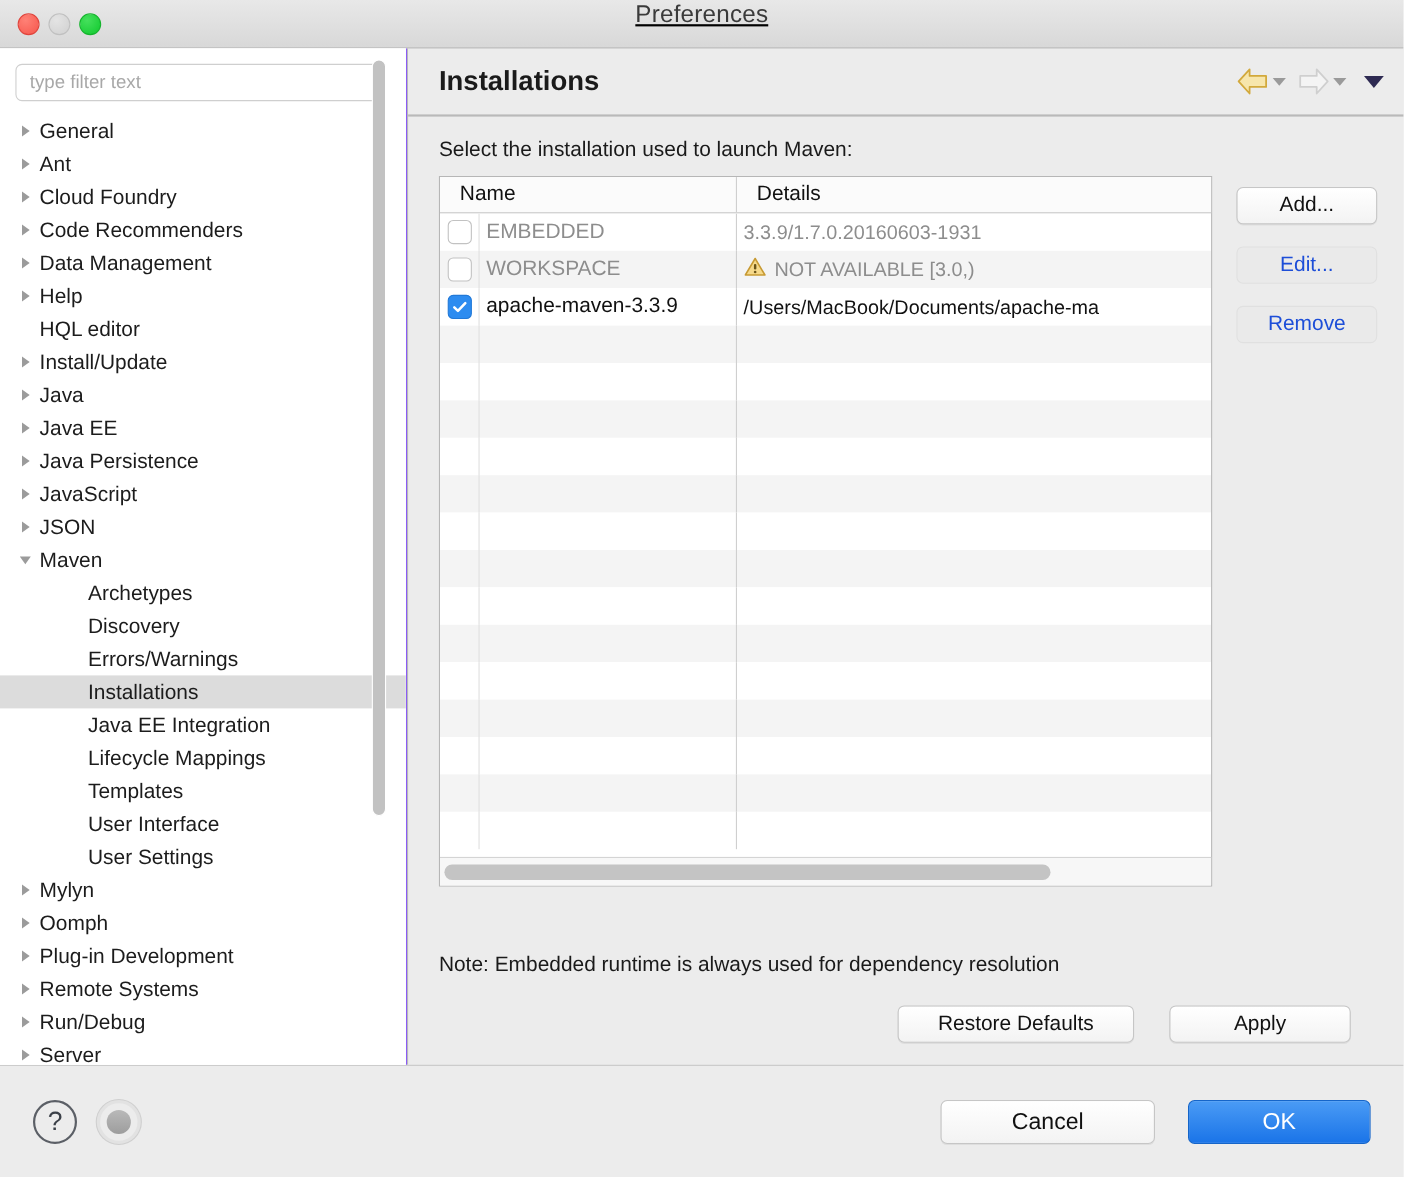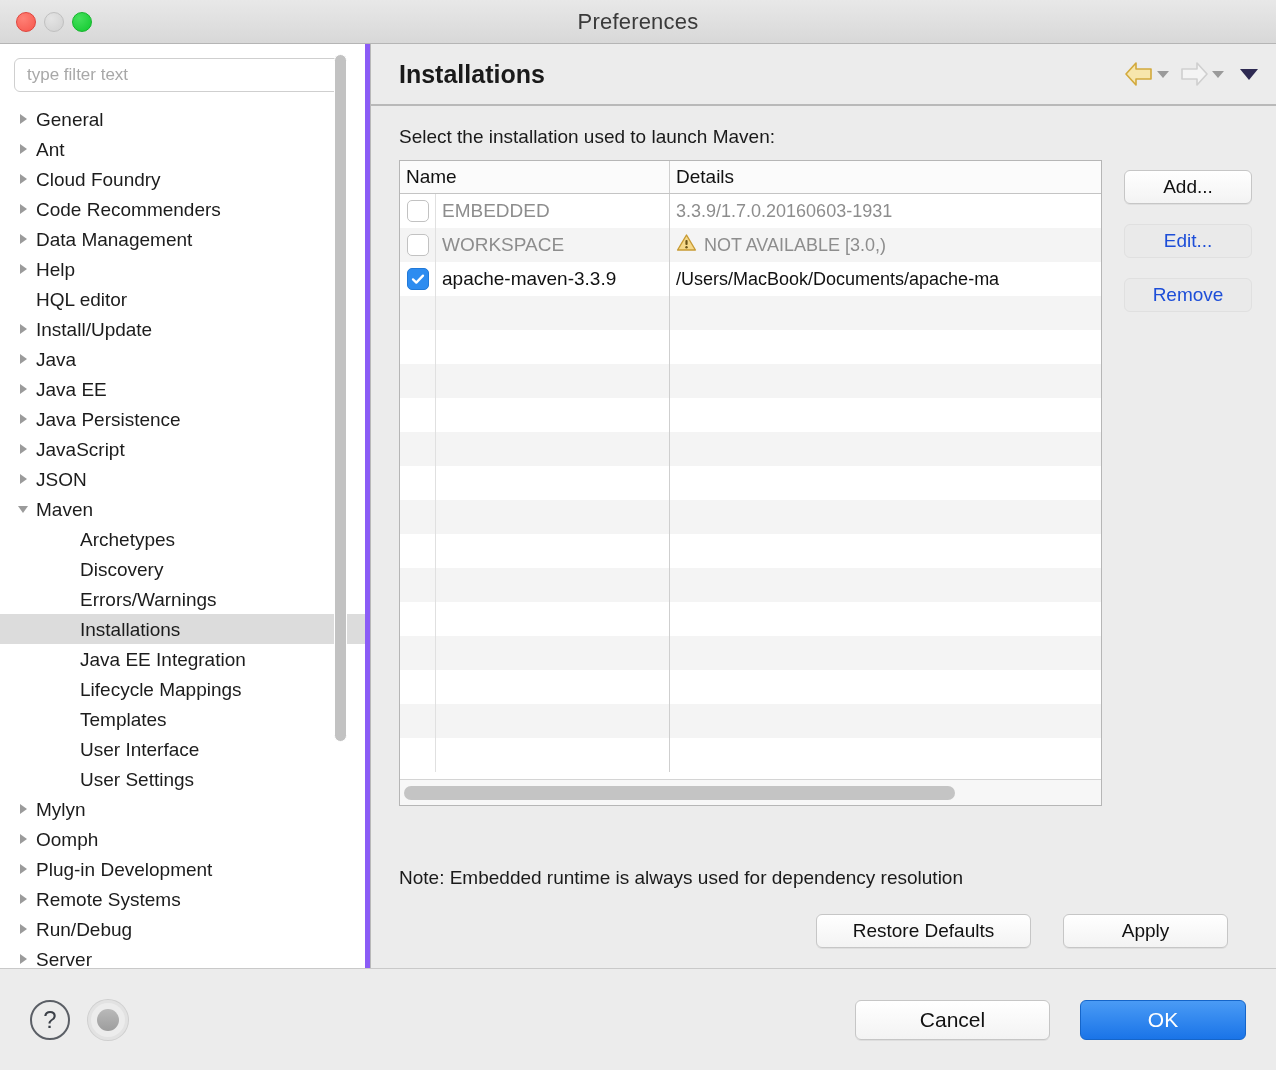--- a/index.html
+++ b/index.html
@@ -16,21 +16,21 @@
     background: #ececec;
     display: flex; flex-direction: column;
   }
 
   
   .titlebar {
     position: relative;
     height: 44px; flex: 0 0 44px;
     background: linear-gradient(to bottom, #e8e8e8 0%, #d8d8d8 100%);
     border-bottom: 1px solid #b5b5b5;
-    display: flex; align-items: center; justify-content: center;
+    display: flex; justify-content: center; text-decoration: underline;
   }
   .traffic {
     position: absolute; left: 16px; top: 50%;
     transform: translateY(-50%);
     display: flex; gap: 8px;
   }
   .dot { width: 20px; height: 20px; border-radius: 50%; }
   .dot.close   { background: radial-gradient(circle at 35% 30%, #ff8176, #f6564c); border: 1px solid #e0443c; }
   .dot.min     { background: radial-gradient(circle at 35% 30%, #e4e4e4, #d0d0d0); border: 1px solid #c0c0c0; }
   .dot.zoom    { background: radial-gradient(circle at 35% 30%, #45e05c, #10c92e); border: 1px solid #14b42c; }
@@ -39,21 +39,21 @@
   }
 
   
   .body-split { flex: 1 1 auto; display: flex; min-height: 0; background: #ececec; }
 
   
   .sidebar {
     width: 370px; flex: 0 0 370px;
     background: #ffffff;
     display: flex; flex-direction: column;
-    border-right: 5px solid #8b5cf6;
+    border-right: 1px solid #8b5cf6;
     position: relative;
   }
   .filter-wrap { padding: 14px 14px 10px 14px; background: #ffffff; }
   .filter-input {
     width: 332px; height: 34px;
     border: 1px solid #cfcfcf; border-radius: 6px;
     background: #fff; font-size: 17px; color: #333;
     padding: 0 12px;
     font-family: "Liberation Sans", sans-serif;
     outline: none;
@@ -123,21 +123,21 @@
     flex: 1 1 auto; min-width: 0;
     border: 1px solid #b6b6b6; background: #fff;
     display: flex; flex-direction: column;
     height: 646px;
   }
   .t-head {
     display: flex; height: 33px; flex: 0 0 33px;
     background: #fbfbfb; border-bottom: 1px solid #c4c4c4;
     font-size: 19px; color: #111;
   }
-  .th { display: flex; align-items: center; padding-left: 6px; }
+  .th { display: flex; align-items: center; padding-left: 18px; }
   .th.name { width: 270px; flex: 0 0 270px; border-right: 1px solid #cfcfcf; }
   .th.details { flex: 1 1 auto; }
 
   .t-body { flex: 1 1 auto; overflow: hidden; position: relative; }
   .trow { display: flex; height: 34px; align-items: stretch; }
   .trow.odd  { background: #ffffff; }
   .trow.even { background: #f4f4f4; }
   .cell-check {
     width: 36px; flex: 0 0 36px;
     display: flex; align-items: center; justify-content: center;

